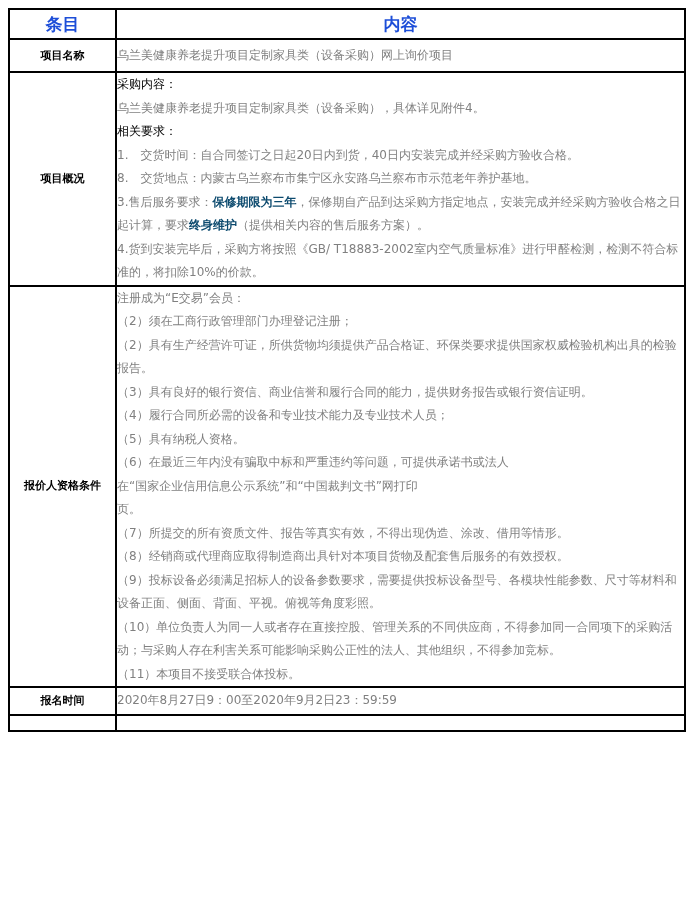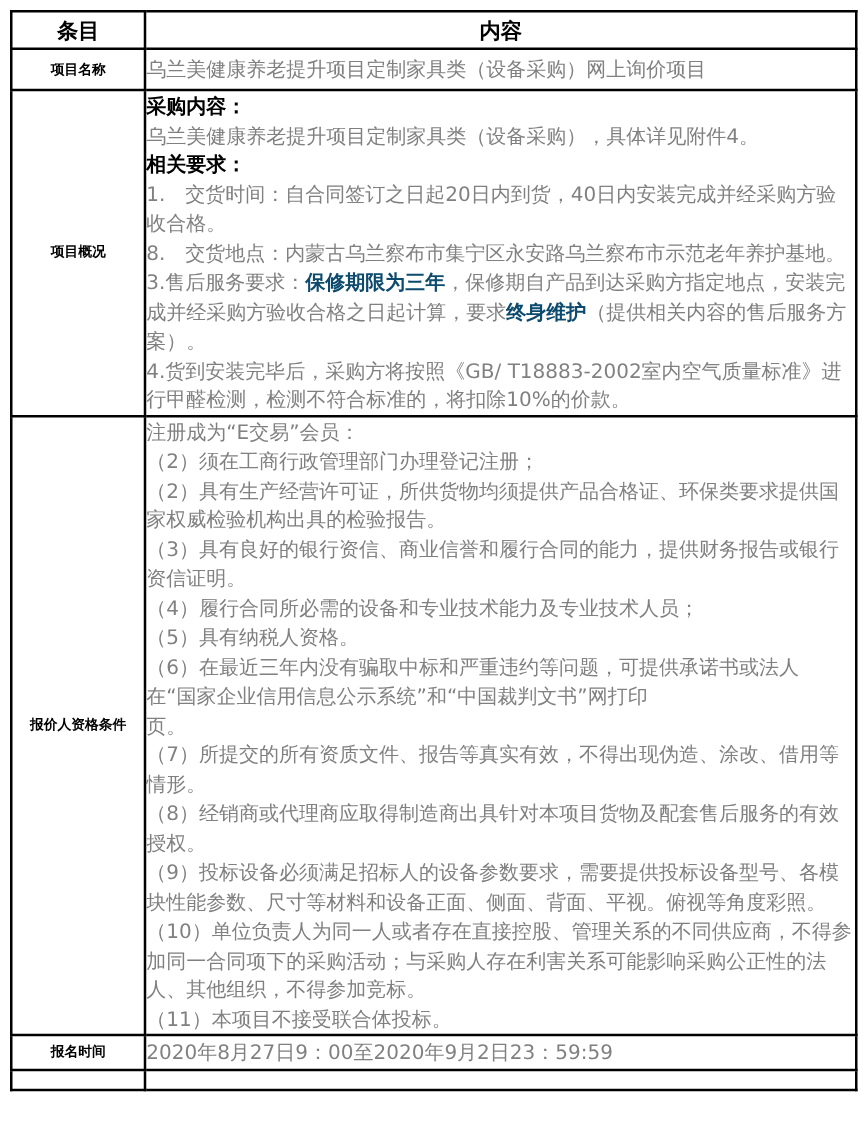--- a/index.html
+++ b/index.html
@@ -28,47 +28,47 @@
     border: 2px solid #000000;
     padding: 0;
   }
   col.label-col  { width: 107px; }
   col.content-col{ width: 569px; }
 
   .header-cell {
     height: 28px;
     font-size: 17px;
     font-weight: bold;
-    color: #000000;
+    color: #1d4ed8;
     text-align: center;
     vertical-align: middle;
     padding: 2px;
   }
   .label-cell {
     font-size: 11px;
     font-weight: bold;
     color: #000000;
     text-align: center;
     vertical-align: middle;
     padding: 2px 4px;
     line-height: 22px;
   }
   .content-cell {
-    font-size: 16px;
+    font-size: 12px;
     color: #808080;
     vertical-align: middle;
     padding: 2px 3px 2px 2px;
   }
   .content-cell .line {
     line-height: 23.5px;
     white-space: pre-wrap;
     word-break: break-all;
   }
   .seg-normal { color: #808080; font-weight: normal; }
-  .seg-bold   { color: #000000; font-weight: bold; }
+  .seg-bold   { color: #000000; font-weight: normal; }
   .seg-red    { color: #0c4a6e; font-weight: bold; }
 
   tr.row-project-name  td, tr.row-project-name  th { height: 31px; }
   tr.row-project-code  td, tr.row-project-code  th { height: 26px; }
   tr.row-signup-time   td, tr.row-signup-time   th { height: 26px; margin-top: 43px; }
   tr.row-stub          td, tr.row-stub          th { height: 14px; }
 </style>
 </head>
 <body>
 

